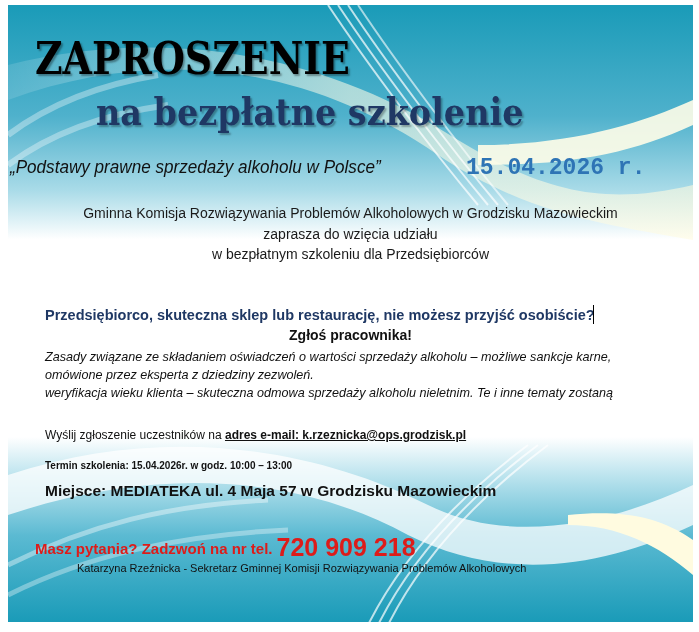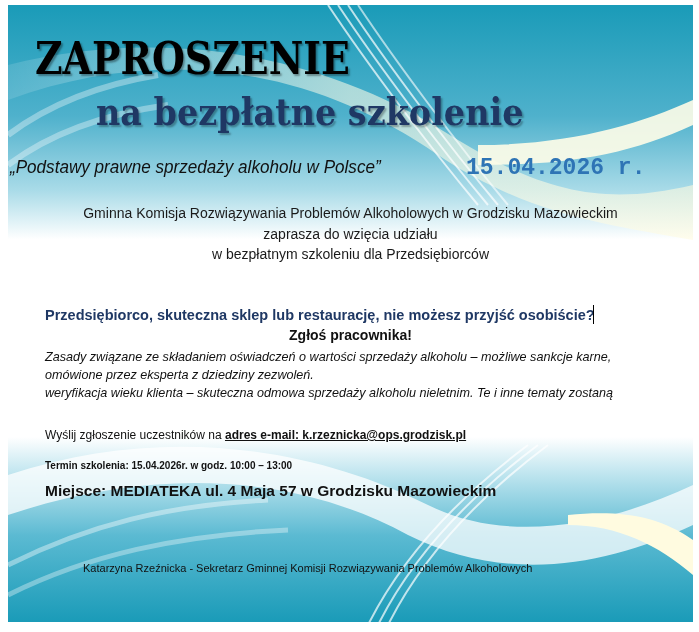--- a/index.html
+++ b/index.html
@@ -20,21 +20,21 @@
   .cursor{position:absolute;left:585px;top:300px;width:1px;height:19px;background:#000;}
   .zglos{left:0;width:685px;text-align:center;top:322px;font-weight:bold;font-size:14px;color:#111;}
   .italic-par{position:absolute;left:37px;top:343px;width:620px;font-style:italic;font-size:12.6px;color:#111;line-height:18px;}
   .italic-par div{white-space:nowrap;}
   .email-line{left:37px;top:394px;font-size:12px;color:#111;margin-top:29px;}
   .email-line a{font-weight:bold;color:#111;text-decoration:underline;}
   .termin{left:37px;top:455px;font-weight:bold;font-size:10px;color:#111;}
   .miejsce{left:37px;top:477px;font-weight:bold;font-size:15.5px;color:#111;}
   .phone-line{left:27px;top:528px;font-weight:bold;color:#dd1c1a;font-size:15px;}
   .phone-line .num{font-size:25px;vertical-align:-2px;margin-left:4px;}
-  .sekretarz{left:27px;top:557px;font-size:11px;color:#111;padding-left:48px;}
+  .sekretarz{left:21px;top:557px;font-size:11px;color:#111;padding-left:48px;}
 </style>
 </head>
 <body>
 
 <div class="card">
   <svg class="bg-svg" viewBox="0 0 685 617" preserveAspectRatio="none">
     <defs>
       <linearGradient id="cream" x1="0" y1="0" x2="1" y2="0">
         <stop offset="0" stop-color="#ffffff" stop-opacity="0.2"></stop>
         <stop offset="0.5" stop-color="#fffde8" stop-opacity="0.95"></stop>
@@ -81,14 +81,17 @@
     <div>weryfikacja wieku klienta – skuteczna odmowa sprzedaży alkoholu nieletnim. Te i inne tematy zostaną</div>
   </div>
 
   <div class="t email-line">
     <span>Wyślij zgłoszenie uczestników na </span><a>adres e-mail: k.rzeznicka@ops.grodzisk.pl</a>
   </div>
 
   <div class="t termin">Termin szkolenia:  15.04.2026r. w godz. 10:00 – 13:00</div>
   <div class="t miejsce">Miejsce: MEDIATEKA ul. 4 Maja 57 w Grodzisku Mazowieckim</div>
 
+  <div class="t phone-line">
+    <span>Masz pytania? Zadzwoń na nr tel.</span><span class="num">720 909 218</span>
+  </div>
   <div class="t sekretarz">Katarzyna Rzeźnicka - Sekretarz Gminnej Komisji Rozwiązywania Problemów Alkoholowych</div>
 </div>
 
 </body></html>

